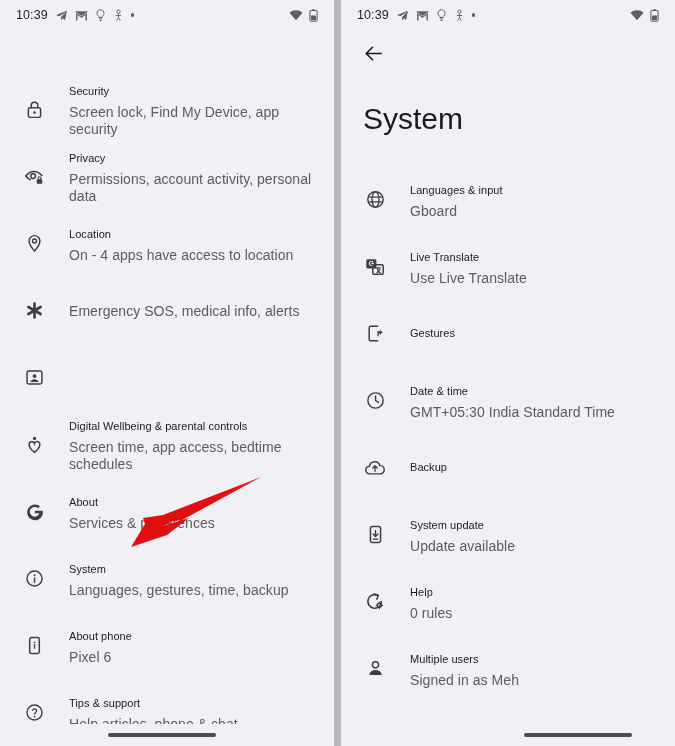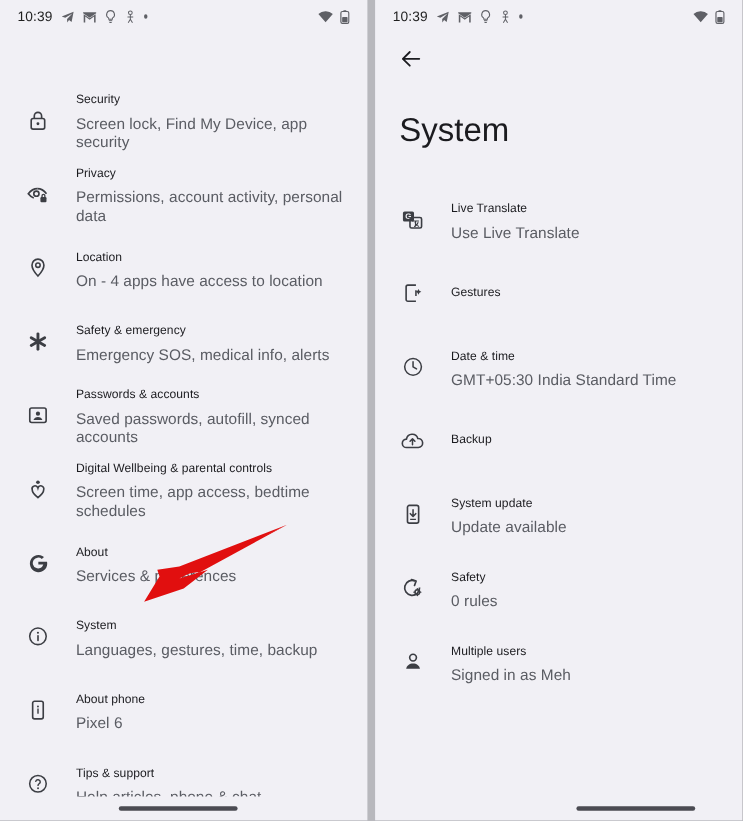--- a/index.html
+++ b/index.html
@@ -182,36 +182,31 @@
         <span class="row-ic">
           <svg width="21" height="21" viewBox="0 0 24 24">
               <g stroke="#3c3e44" stroke-width="3" stroke-linecap="round">
                 <path d="M12 4v16"></path>
                 <path d="M5 8l14 8"></path>
                 <path d="M19 8L5 16"></path>
               </g>
             </svg>
         </span>
         <span class="row-txt">
-          <div class="row-title">Safety &amp; emergency</div>
           <div class="row-sub">Emergency SOS, medical info, alerts</div>
         </span>
       </div>
 
       <div class="row">
         <span class="row-ic">
           <svg width="21" height="21" viewBox="0 0 24 24">
               <rect x="3.5" y="4.5" width="17" height="15" rx="2" fill="none" stroke="#3c3e44" stroke-width="1.7"></rect>
               <circle cx="12" cy="10.4" r="2.2" fill="#3c3e44"></circle>
               <path d="M7.4 17c.6-2 2.4-3.1 4.6-3.1s4 1.1 4.6 3.1z" fill="#3c3e44"></path>
             </svg>
-        </span>
-        <span class="row-txt">
-          <div class="row-title">Passwords &amp; accounts</div>
-          <div class="row-sub">Saved passwords, autofill, synced accounts</div>
         </span>
       </div>
 
       <div class="row tall">
         <span class="row-ic">
           <svg width="21" height="21" viewBox="0 0 24 24">
               <circle cx="12" cy="5" r="1.9" fill="#3c3e44"></circle>
               <path d="M12 21s-6-4.4-6-8.3A3.1 3.1 0 0 1 12 11a3.1 3.1 0 0 1 6 1.7c0 3.9-6 8.3-6 8.3z" fill="none" stroke="#3c3e44" stroke-width="1.7"></path>
             </svg>
         </span>
@@ -342,20 +337,33 @@
         <svg width="23" height="23" viewBox="0 0 24 24">
             <path d="M20 12H5M11 5.5 4.4 12 11 18.5" fill="none" stroke="#1b1b1f" stroke-width="1.7" stroke-linecap="round" stroke-linejoin="round"></path>
           </svg>
       </span>
     </div>
 
     <div class="page-title">System</div>
 
     <div class="list">
 
+      <div class="row">
+        <span class="row-ic">
+          <svg width="21" height="21" viewBox="0 0 24 24">
+              <circle cx="12" cy="12" r="8.8" fill="none" stroke="#3c3e44" stroke-width="1.6"></circle>
+              <ellipse cx="12" cy="12" rx="4" ry="8.8" fill="none" stroke="#3c3e44" stroke-width="1.5"></ellipse>
+              <path d="M3.4 9.2h17.2M3.4 14.8h17.2" stroke="#3c3e44" stroke-width="1.5"></path>
+            </svg>
+        </span>
+        <span class="row-txt">
+          <div class="row-title">Languages &amp; input</div>
+          <div class="row-sub">Gboard</div>
+        </span>
+      </div>
 
       <div class="row">
         <span class="row-ic">
           <svg width="22" height="22" viewBox="0 0 24 24">
               <rect x="2.5" y="3.5" width="11" height="10" rx="1.6" fill="#3c3e44"></rect>
               <text x="8" y="11.4" font-size="8" fill="#f1f0f5" text-anchor="middle" font-family="Liberation Sans, sans-serif" font-weight="bold">G</text>
               <rect x="9.5" y="9.5" width="11.5" height="10.5" rx="1.6" fill="none" stroke="#3c3e44" stroke-width="1.6"></rect>
               <path d="M12 13h6M15 13v5M17.4 14.6c-.4 2-1.8 3.2-3.4 3.7M14.6 14.6c.5 2 1.7 3.1 3.4 3.6" stroke="#3c3e44" stroke-width="1.2" fill="none" stroke-linecap="round"></path>
             </svg>
         </span>
@@ -422,21 +430,21 @@
           <svg width="22" height="22" viewBox="0 0 24 24">
               <path d="M14.6 4.6A7.4 7.4 0 1 0 19 11" fill="none" stroke="#3c3e44" stroke-width="1.7"></path>
               <path d="M11 3.2 15.6 4.6 14 9" fill="none" stroke="#3c3e44" stroke-width="1.7" stroke-linecap="round" stroke-linejoin="round"></path>
               <circle cx="16.8" cy="15.6" r="2.3" fill="none" stroke="#3c3e44" stroke-width="1.5"></circle>
               <g stroke="#3c3e44" stroke-width="1.4" stroke-linecap="round">
                 <path d="M16.8 12.2v1.1M16.8 17.9v1.1M13.4 15.6h1.1M19.1 15.6h1.1"></path>
               </g>
             </svg>
         </span>
         <span class="row-txt">
-          <div class="row-title">Safety</div>
+          <div class="row-title">Help</div>
           <div class="row-sub">0 rules</div>
         </span>
       </div>
 
       <div class="row">
         <span class="row-ic">
           <svg width="21" height="21" viewBox="0 0 24 24">
               <circle cx="12" cy="7.8" r="3.5" fill="none" stroke="#3c3e44" stroke-width="1.7"></circle>
               <path d="M4.8 19.4c.6-3.6 3.6-5.6 7.2-5.6s6.6 2 7.2 5.6z" fill="#3c3e44"></path>
             </svg>

